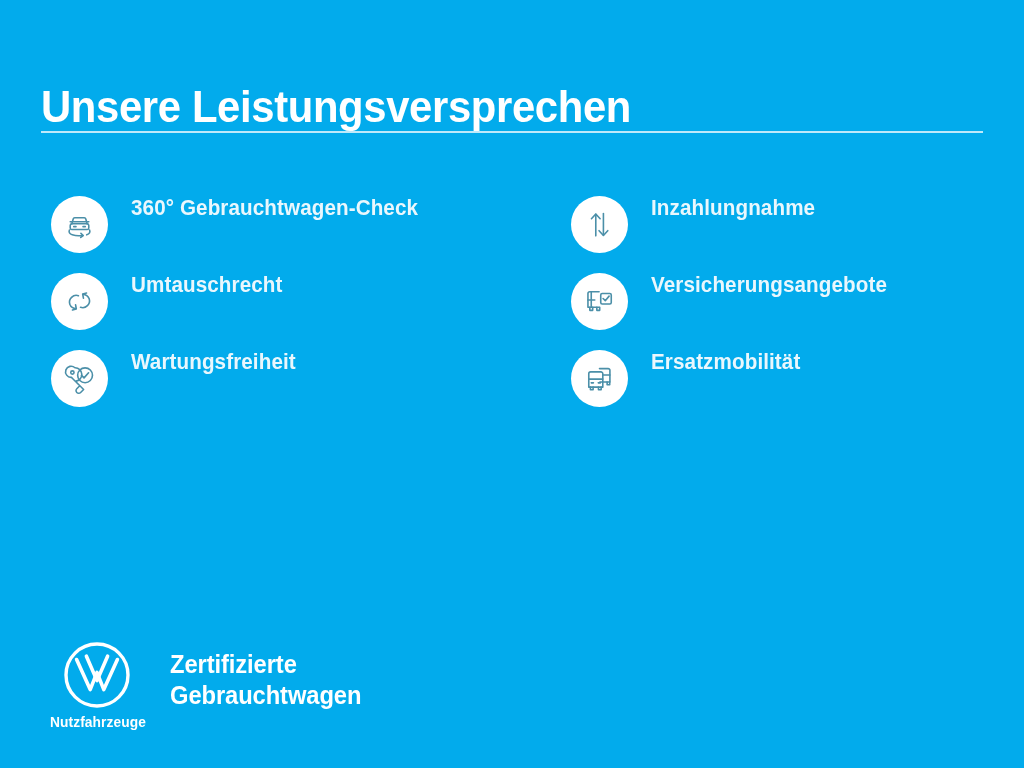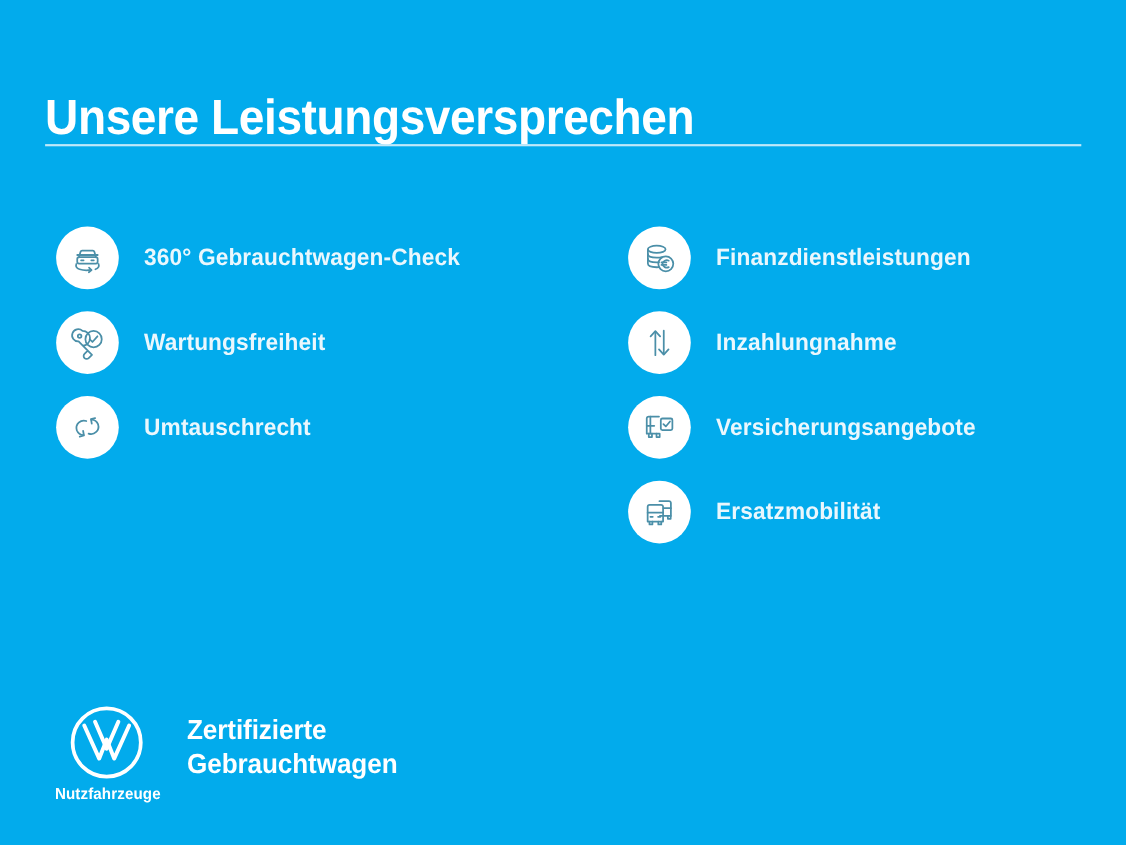--- a/index.html
+++ b/index.html
@@ -57,21 +57,21 @@
     position: absolute;
     top: 0;
   }
   .col-left  { left: 51px;  width: 470px; }
   .col-right { left: 571px; width: 440px; }
 
   .feature {
     position: relative;
     height: 77px;
     display: flex;
-    align-items: center;
+    align-items: flex-start;
   }
   .badge {
     flex: 0 0 auto;
     width: 57px;
     height: 57px;
     border-radius: 50%;
     background: #ffffff;
     display: flex;
     align-items: center;
     justify-content: center;
@@ -168,59 +168,45 @@
           </svg>
         </div>
         <div class="feature-label">360° Gebrauchtwagen-Check</div>
       </div>
 
 
 
       <div class="feature">
         <div class="badge">
           <svg viewBox="0 0 32 32" aria-hidden="true">
+            <path d="M15 10.4 A6.6 6.6 0 0 0 6.6 18.6 A6.6 6.6 0 0 0 12.6 22.8"></path>
+            <path d="M12.2 19.2 L12.9 23.2 L9.2 24.2"></path>
+            <path d="M17 21.6 A6.6 6.6 0 0 0 25.4 13.4 A6.6 6.6 0 0 0 19.4 9.2"></path>
+            <path d="M19.8 12.8 L19.1 8.8 L22.8 7.8"></path>
+          </svg>
+        </div>
+        <div class="feature-label">Umtauschrecht</div>
+      </div>
+
+      <div class="feature">
+        <div class="badge">
+          <svg viewBox="0 0 32 32" aria-hidden="true">
             <path d="M11.6 5.6 A5.4 5.4 0 1 0 8.2 14.9 L9.5 16.2 L16.3 23 L13.4 25.9 A2.6 2.6 0 1 0 17.1 29.6 L20 26.7 L13.2 19.9 L11.9 18.6 A5.4 5.4 0 0 0 11.6 5.6 Z"></path>
             <circle cx="9.1" cy="10.2" r="1.6"></circle>
             <circle cx="21.4" cy="12.9" r="7.2"></circle>
             <path d="M18 13 L20.4 15.4 L24.8 10.4"></path>
           </svg>
         </div>
         <div class="feature-label">Wartungsfreiheit</div>
       </div>
 
-      <div class="feature">
-        <div class="badge">
-          <svg viewBox="0 0 32 32" aria-hidden="true">
-            <path d="M15 10.4 A6.6 6.6 0 0 0 6.6 18.6 A6.6 6.6 0 0 0 12.6 22.8"></path>
-            <path d="M12.2 19.2 L12.9 23.2 L9.2 24.2"></path>
-            <path d="M17 21.6 A6.6 6.6 0 0 0 25.4 13.4 A6.6 6.6 0 0 0 19.4 9.2"></path>
-            <path d="M19.8 12.8 L19.1 8.8 L22.8 7.8"></path>
-          </svg>
-        </div>
-        <div class="feature-label">Umtauschrecht</div>
-      </div>
-
     </div>
 
     <div class="col col-right">
 
-      <div class="feature">
-        <div class="badge">
-          <svg viewBox="0 0 32 32" aria-hidden="true">
-            <ellipse cx="13.6" cy="8.4" rx="7.8" ry="3.2"></ellipse>
-            <path d="M5.8 8.4 V12.6 Q5.8 15.8 13.6 15.8 Q16.3 15.8 18.3 15.2"></path>
-            <path d="M5.8 12.6 V16.8 Q5.8 20 13.6 20 Q14.6 20 15.5 19.9"></path>
-            <path d="M5.8 16.8 V21 Q5.8 24.2 13.6 24.2 Q14.6 24.2 15.5 24.1"></path>
-            <circle cx="21.6" cy="21.2" r="6.6"></circle>
-            <path d="M24.2 18.4 A3.9 3.9 0 0 0 18.6 21.2 A3.9 3.9 0 0 0 24.2 24.1"></path>
-            <path d="M17.8 20 h4.3 M17.8 22.2 h4.3"></path>
-          </svg>
-        </div>
-        <div class="feature-label">Finanzdienstleistungen</div>
-      </div>
 
       <div class="feature">
         <div class="badge">
           <svg viewBox="0 0 32 32" aria-hidden="true">
             <path d="M12.4 27 V6.2"></path>
             <path d="M8.2 10.4 L12.4 5.8 L16.6 10.4"></path>
             <path d="M19.8 5.4 V26.2"></path>
             <path d="M15.6 22 L19.8 26.6 L24 22"></path>
           </svg>
         </div>

